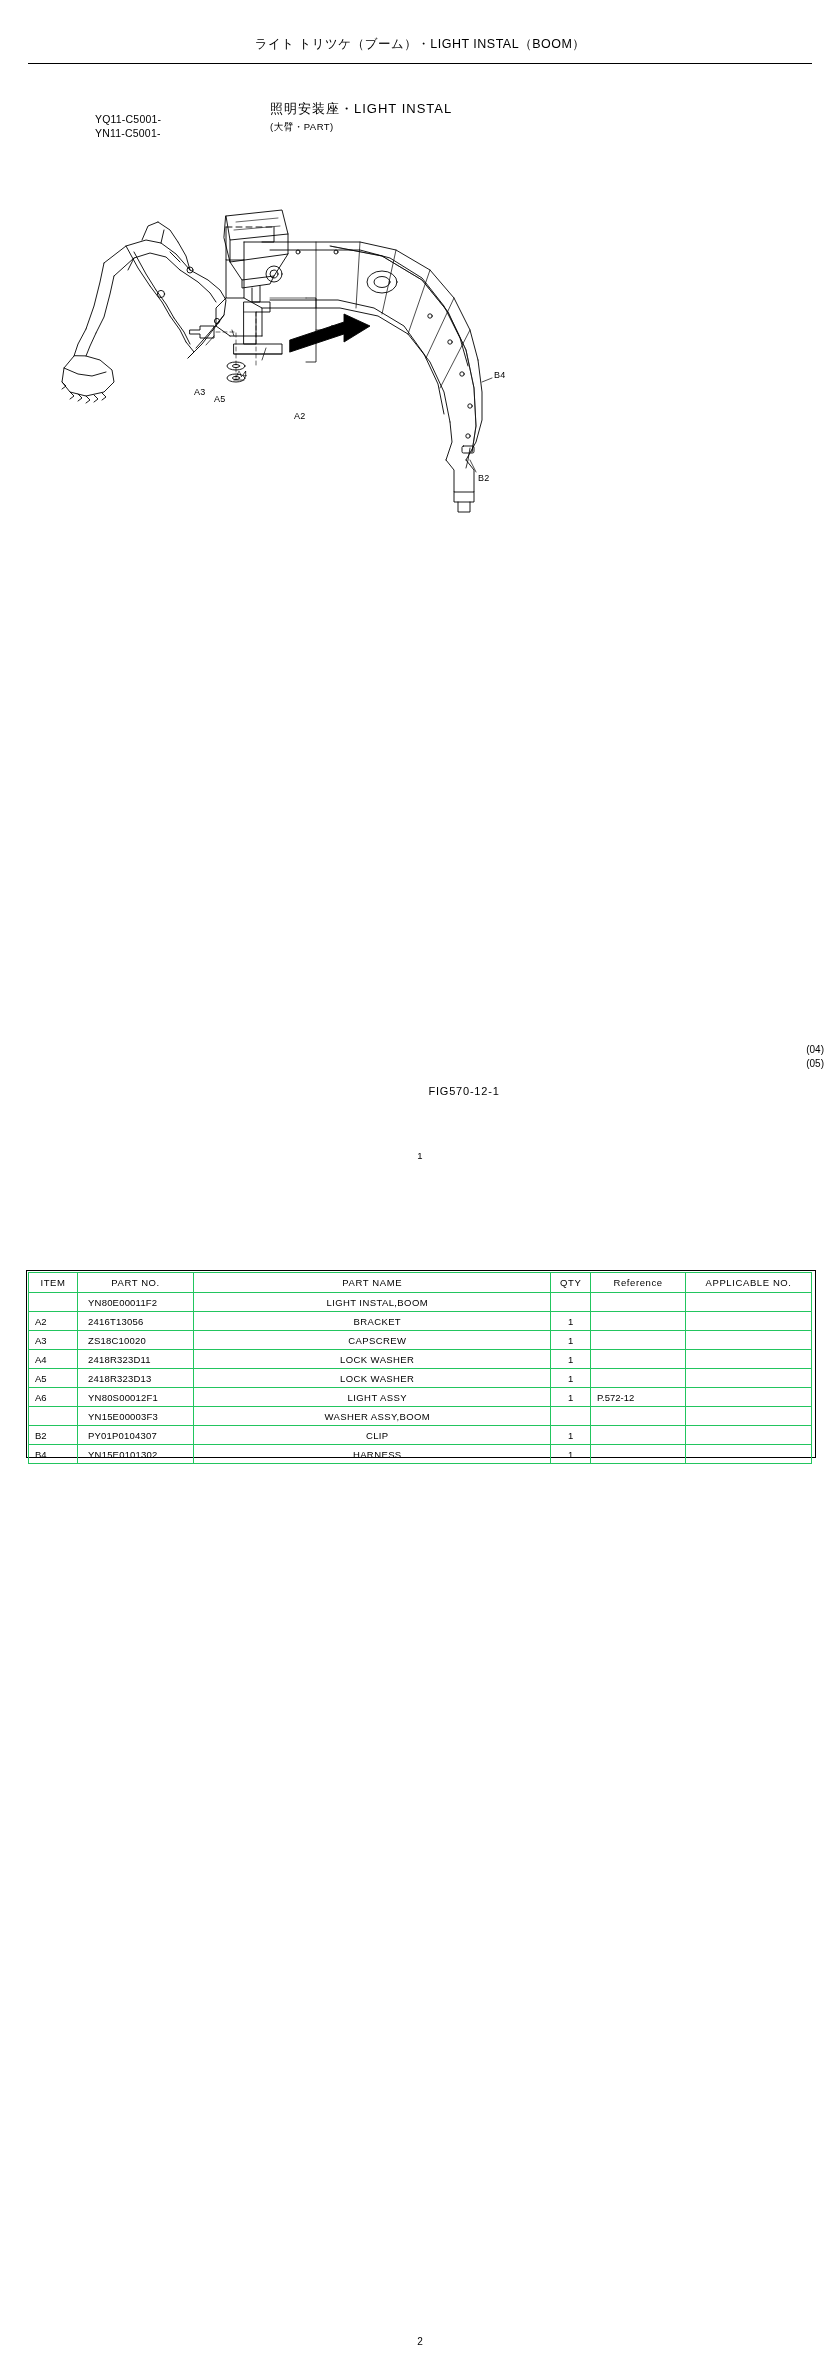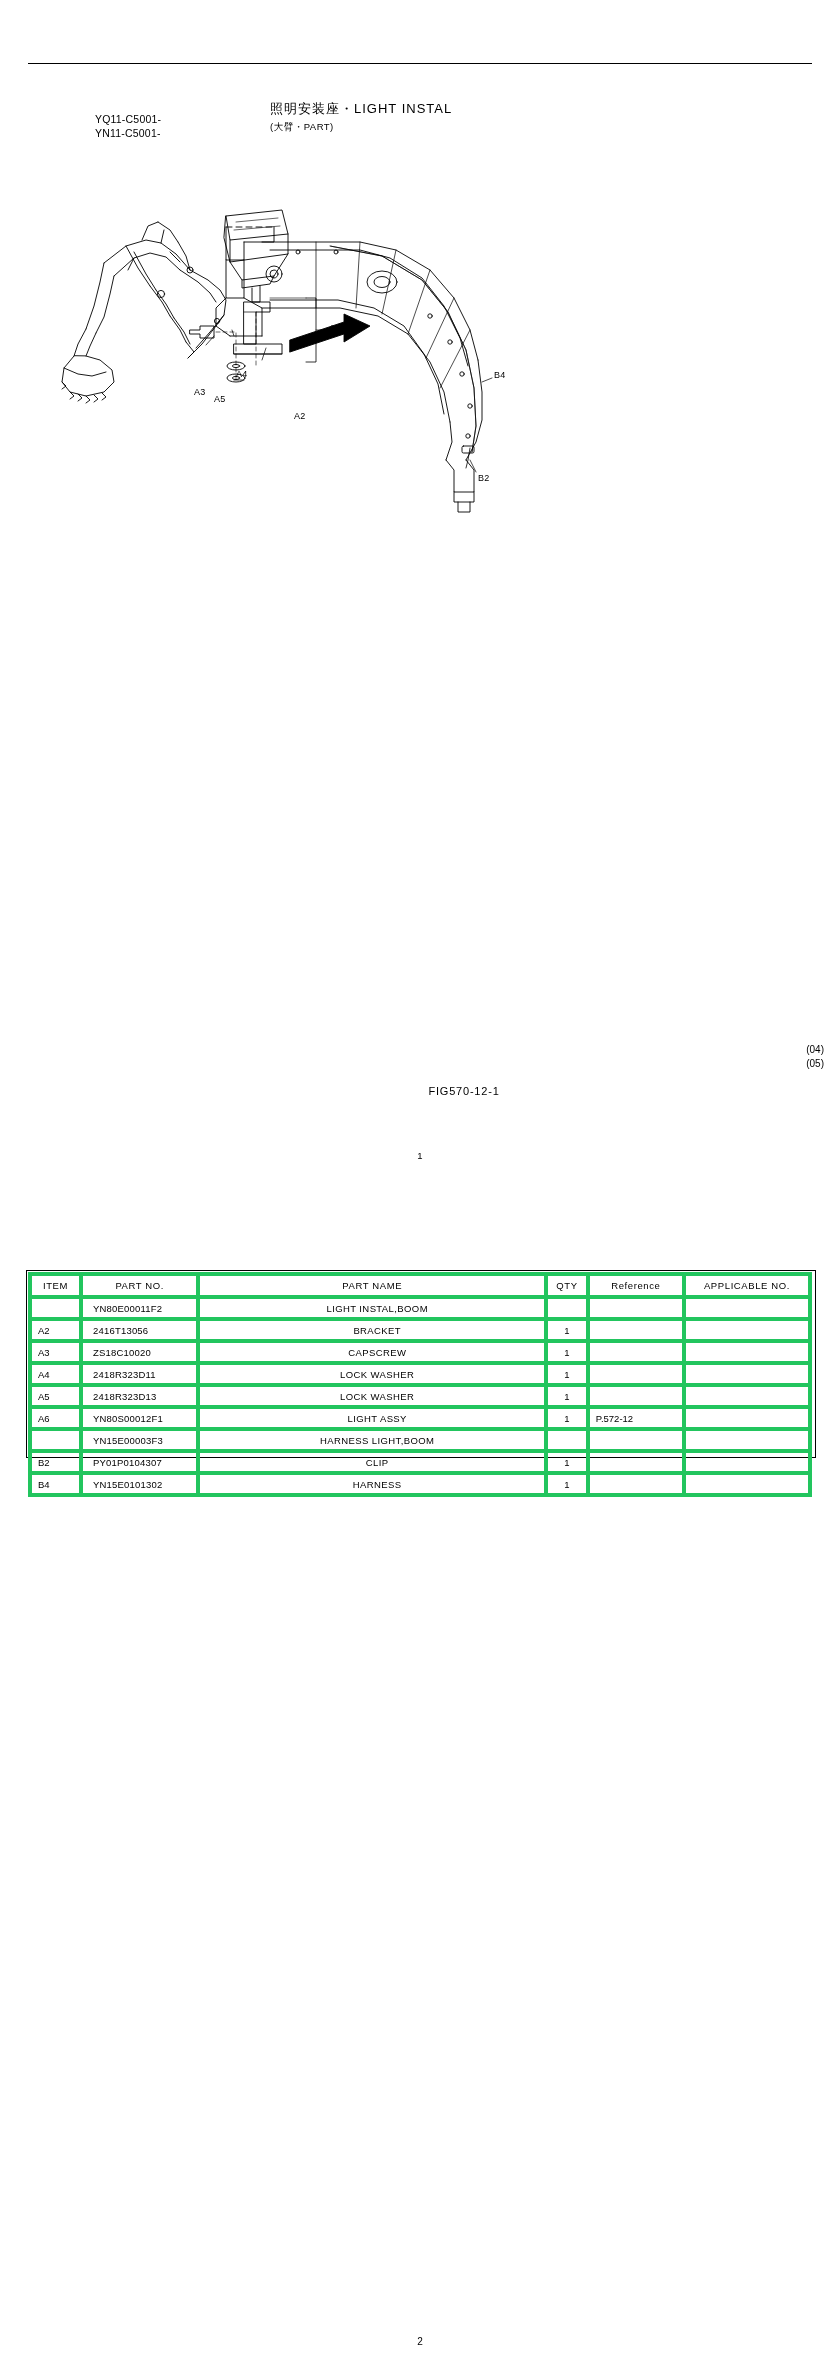--- a/index.html
+++ b/index.html
@@ -116,21 +116,21 @@
   
   .parts-table {
     position: absolute;
     top: 1272px;
     left: 28px;
     width: 784px;
     border-collapse: collapse;
     font-size: 9.5px;
   }
   .parts-table td, .parts-table th {
-    border: 4px solid #22c55e;
+    border: 1px solid #22c55e;
     padding: 0;
     height: 18px;
     font-weight: normal;
   }
   .parts-table thead th {
     text-align: center;
     font-size: 9.5px;
     letter-spacing: 0.6px;
     height: 19px;
   }
@@ -162,20 +162,21 @@
     width: 840px;
     text-align: center;
     font-size: 10px;
   }
 </style>
 </head>
 <body>
 
 <div class="page">
 
+  <div class="header-title">ライト トリツケ（ブーム）・LIGHT INSTAL（BOOM）</div>
   <div class="header-rule"></div>
 
   <div class="model-codes">
     <div>YQ11-C5001-</div>
     <div>YN11-C5001-</div>
   </div>
 
   <div class="fig-title">
     <div class="jp">照明安装座・LIGHT INSTAL</div>
     <div class="sub">(大臂・PART)</div>
@@ -394,21 +395,21 @@
         <td class="c-item">A6</td>
         <td class="c-part">YN80S00012F1</td>
         <td class="c-name">LIGHT ASSY</td>
         <td class="c-qty">1</td>
         <td class="c-ref">P.572-12</td>
         <td class="c-app"></td>
       </tr>
       <tr>
         <td class="c-item"></td>
         <td class="c-part">YN15E00003F3</td>
-        <td class="c-name">HARNESS LIGHT,BOOM</td>
+        <td class="c-name">WASHER ASSY,BOOM</td>
         <td class="c-qty"></td>
         <td class="c-ref"></td>
         <td class="c-app"></td>
       </tr>
       <tr>
         <td class="c-item">B2</td>
         <td class="c-part">PY01P0104307</td>
         <td class="c-name">CLIP</td>
         <td class="c-qty">1</td>
         <td class="c-ref"></td>

